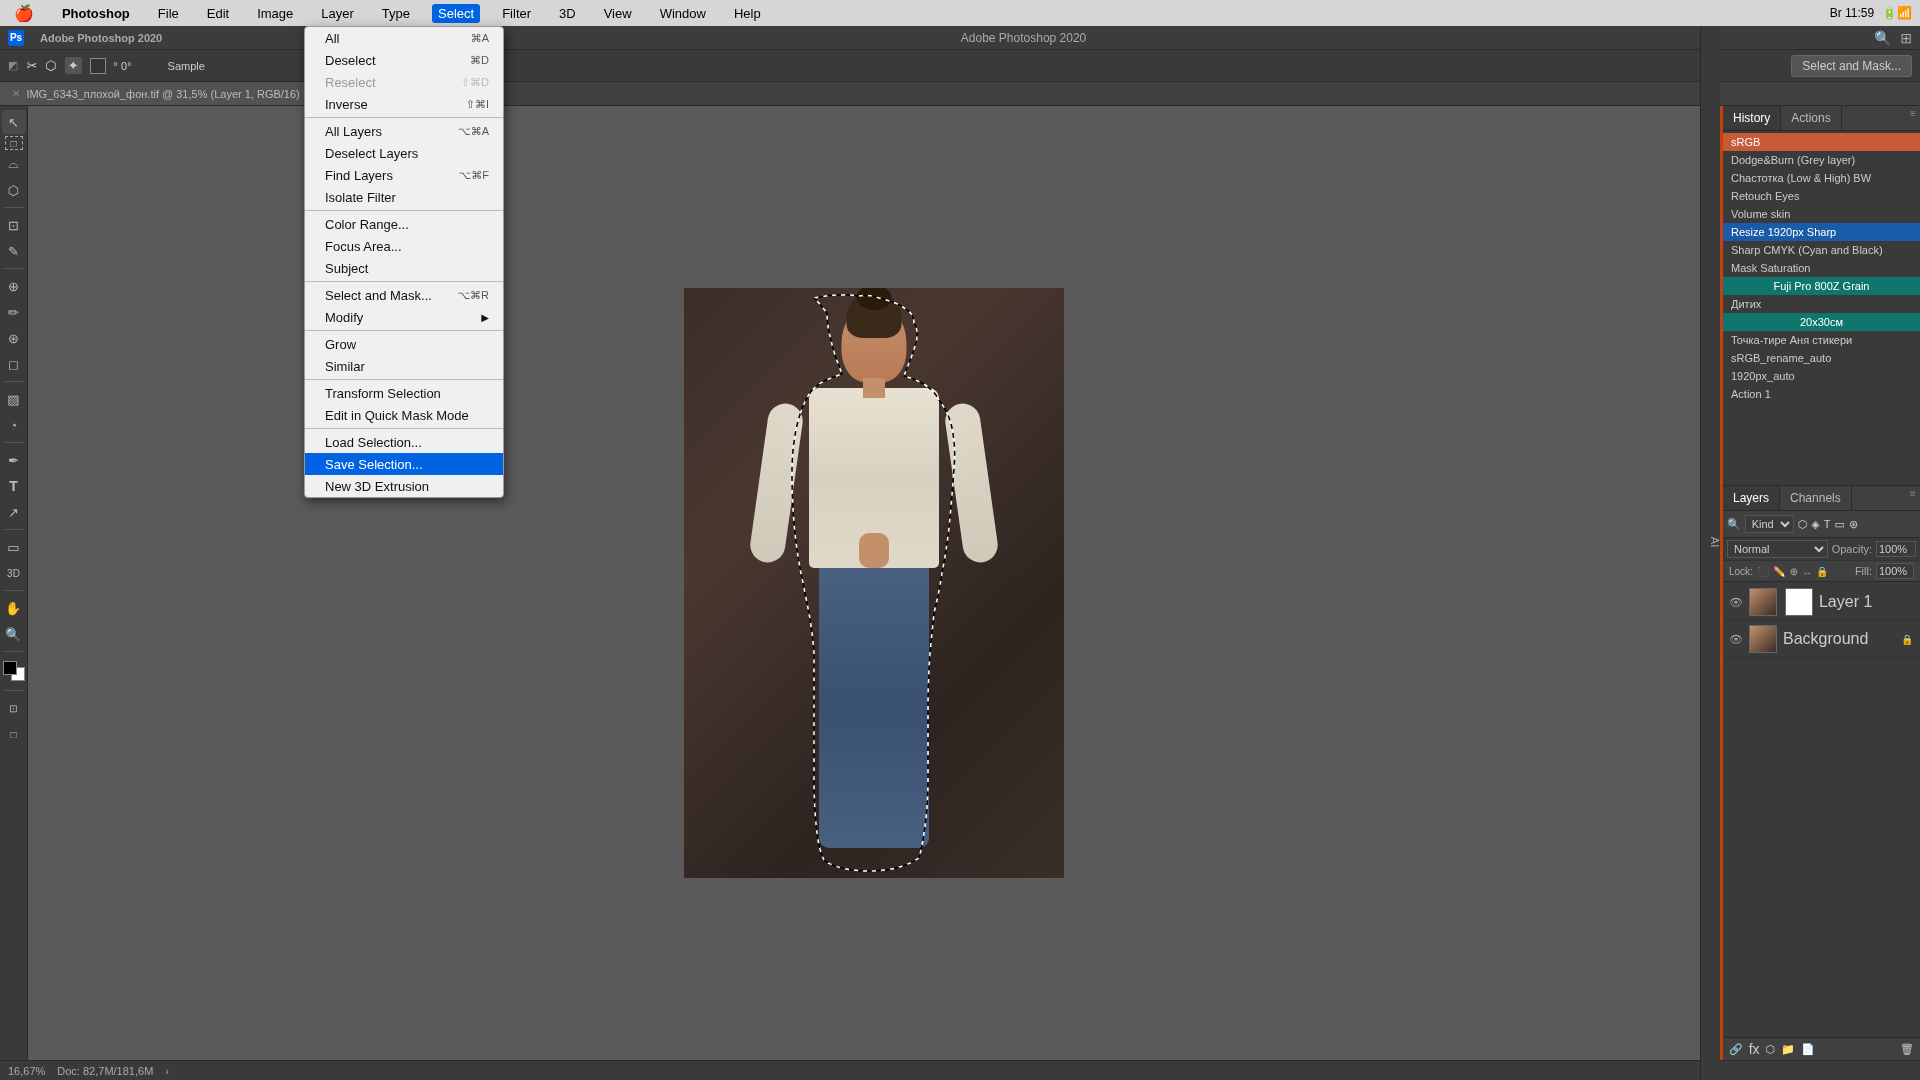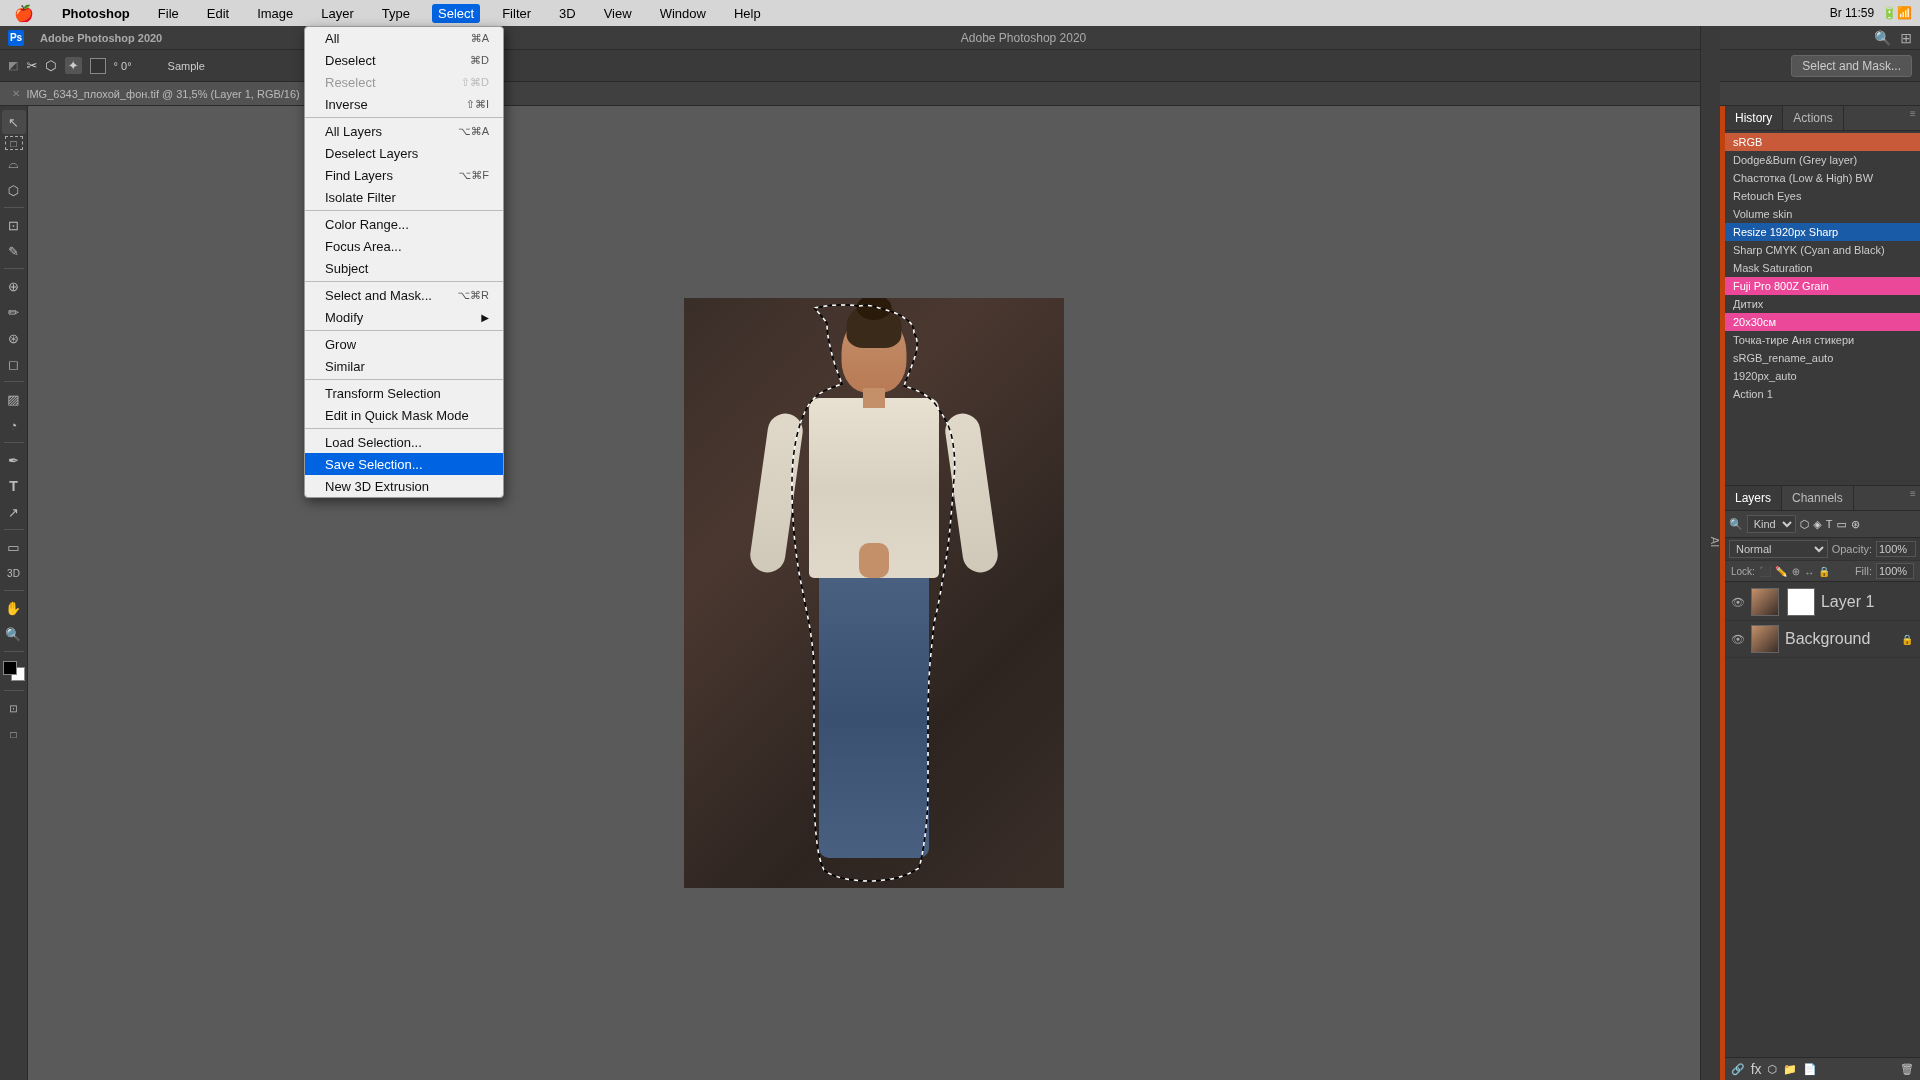--- a/index.html
+++ b/index.html
@@ -168,21 +168,21 @@
 
     @keyframes marchingAnts {
       0% { border-dash-offset: 0; }
       100% { border-dash-offset: 20px; }
     }
 
     
     #right-panel {
       width: 200px;
       background: #3a3a3a;
-      border-left: 5px solid #c2410c;
+      border-left: 3px solid #c2410c;
       display: flex;
       flex-direction: column;
     }
 
     
     #history-panel {
       height: 380px;
       border-bottom: 1px solid #2a2a2a;
       display: flex;
       flex-direction: column;
@@ -212,21 +212,21 @@
       padding: 3px 8px;
       font-size: 11px;
       color: #ccc;
       cursor: pointer;
       white-space: nowrap;
       overflow: hidden;
       text-overflow: ellipsis;
     }
     .history-item.salmon { background: #c85a3a; color: #fff; }
     .history-item.blue { background: #1a5ba8; color: #fff; }
-    .history-item.teal { background: #ec4899; color: #fff; }
+    .history-item.teal { background: #0f766e; color: #fff; text-align: center; }
 
     
     #layers-panel {
       flex: 1;
       display: flex;
       flex-direction: column;
       overflow: hidden;
     }
     .layers-toolbar {
       display: flex;
@@ -733,20 +733,25 @@
           <span style="font-size:14px; cursor:pointer;">fx</span>
           <span style="font-size:11px; cursor:pointer;">⬡</span>
           <span style="font-size:11px; cursor:pointer;">📁</span>
           <span style="font-size:11px; cursor:pointer;">📄</span>
           <span style="font-size:11px; cursor:pointer; margin-left:auto;">🗑</span>
         </div>
       </div>
     </div>
   </div>
 
+  <div id="status-bar">
+    <span>16,67%</span>
+    <span>Doc: 82,7M/181,6M</span>
+    <span>›</span>
+  </div>
 </div>
 
 <div id="select-menu">
   <div class="menu-item">
     <span class="menu-item-text">All</span>
     <span class="menu-shortcut">⌘A</span>
   </div>
   <div class="menu-item">
     <span class="menu-item-text">Deselect</span>
     <span class="menu-shortcut">⌘D</span>

